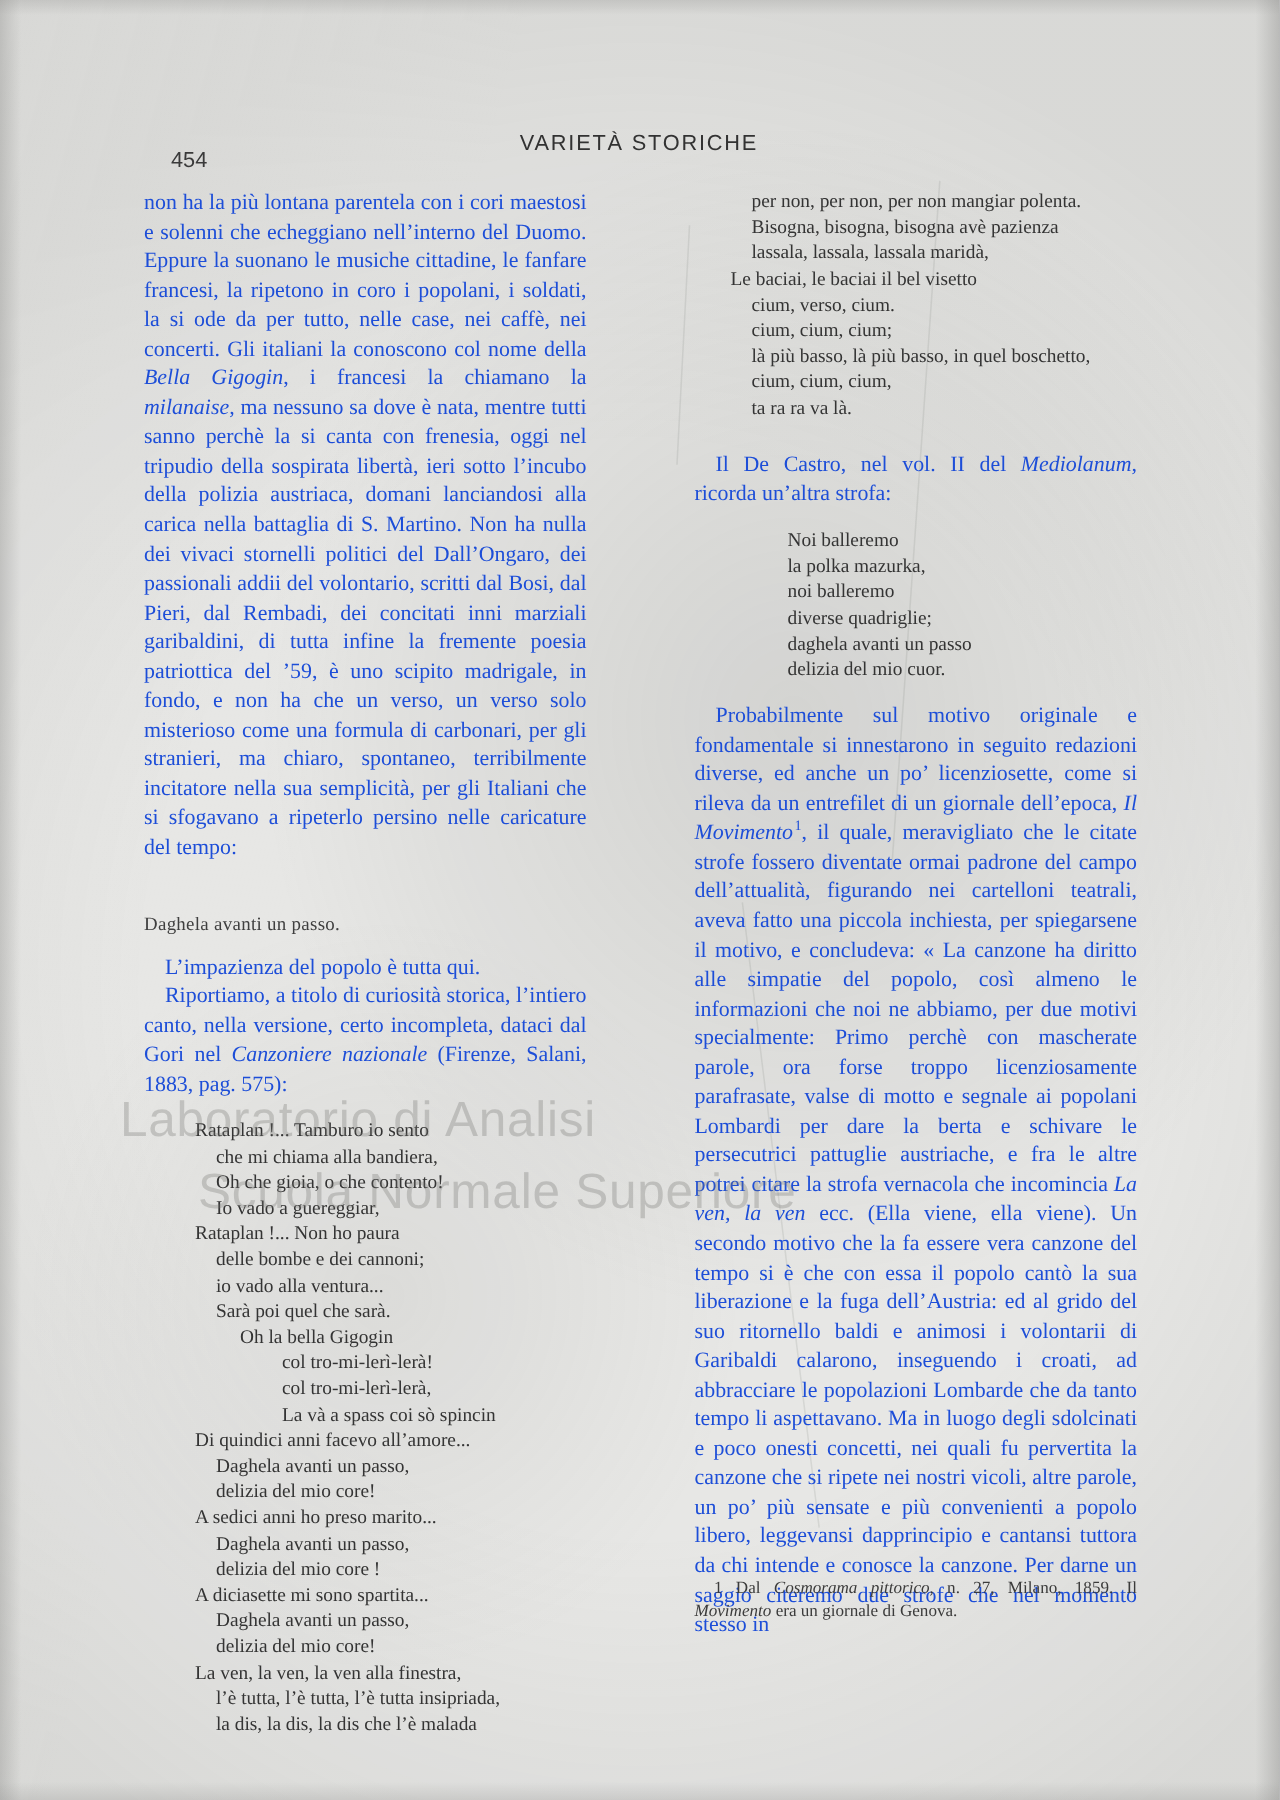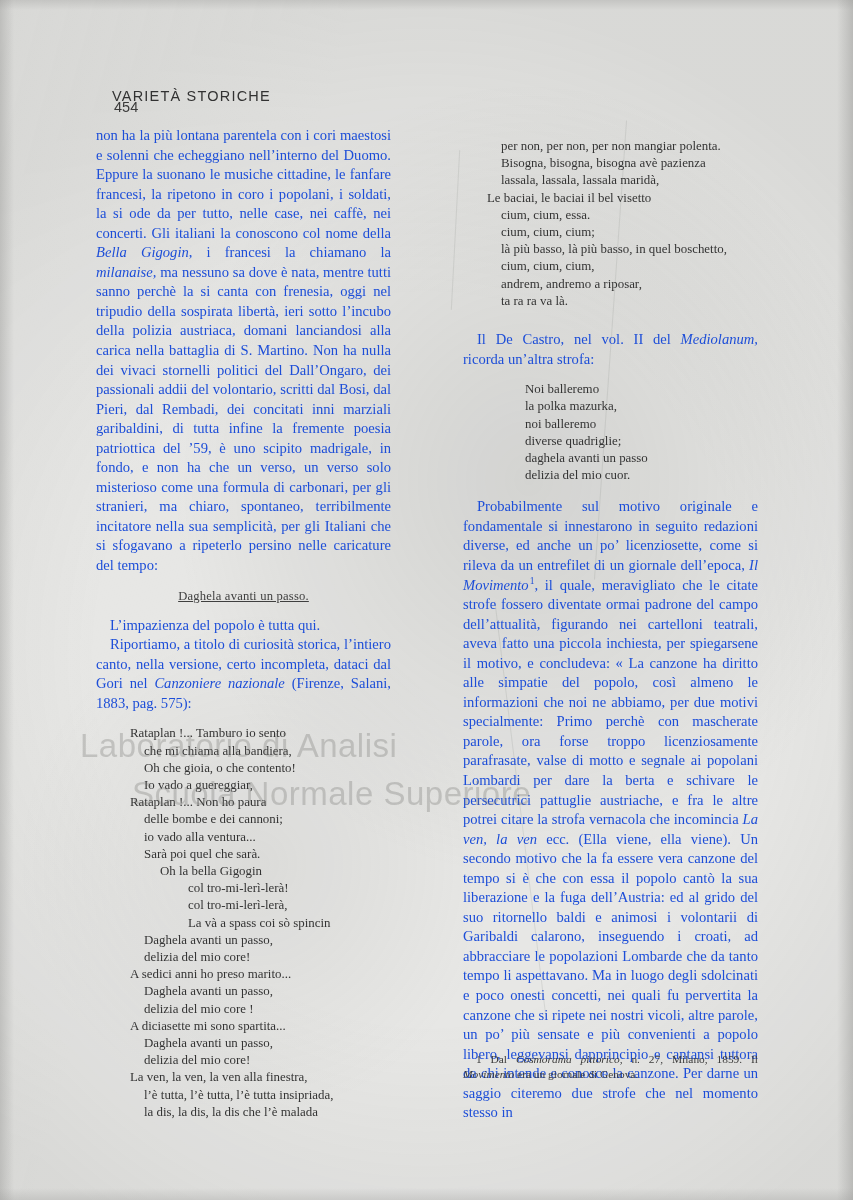--- a/index.html
+++ b/index.html
@@ -79,23 +79,24 @@
   .folio {
     position: absolute;
     left: 18px;
     top: 11px;
     font-family: Liberation Sans, sans-serif;
     font-size: 14.5px;
     color: #3a3a3a;
   }
   .running-head {
     position: absolute;
-    left: 16px;
+    left: 0;
     top: 0;
     width: 100%;
+    text-align: center;
     font-family: "Liberation Sans", sans-serif;
     font-size: 14.5px;
     letter-spacing: 1.2px;
     color: #323232;
   }
 
   
   .columns {
     position: absolute;
     left: 96px;
@@ -118,26 +119,24 @@
     text-align: justify;
     text-align-last: left;
     text-justify: inter-word;
     hyphens: none;
     color: #1d4ed8;
   }
   p.body.indent { text-indent: 14px; }
   p.body + p.body { margin-top: 0; }
 
   .caption-center {
-    margin: 13px 0 12px 0;
-    text-align: center;
+    margin: 33px 0 12px 0;
     font-size: 12.6px;
     color: #3f3f3f;
     letter-spacing: 0.2px;
-    text-decoration: underline;
   }
 
   
   .verse {
     margin: 12px 0 0 0;
     font-size: 12.9px;
     line-height: 17.2px;
     color: #343434;
   }
   .verse .vl { white-space: pre; display: block; }
@@ -212,46 +211,46 @@
           <div class="vl ind1">Oh che gioia, o che contento!</div>
           <div class="vl ind1">Io vado a guereggiar,</div>
           <div class="vl ">Rataplan !... Non ho paura</div>
           <div class="vl ind1">delle bombe e dei cannoni;</div>
           <div class="vl ind1">io vado alla ventura...</div>
           <div class="vl ind1">Sarà poi quel che sarà.</div>
           <div class="vl ind2">Oh la bella Gigogin</div>
           <div class="vl ind3">col tro-mi-lerì-lerà!</div>
           <div class="vl ind3">col tro-mi-lerì-lerà,</div>
           <div class="vl ind3">La và a spass coi sò spincin</div>
+          <div class="vl ">Di quindici anni facevo all’amore...</div>
           <div class="vl ind1">Daghela avanti un passo,</div>
           <div class="vl ind1">delizia del mio core!</div>
           <div class="vl ">A sedici anni ho preso marito...</div>
           <div class="vl ind1">Daghela avanti un passo,</div>
           <div class="vl ind1">delizia del mio core !</div>
           <div class="vl ">A diciasette mi sono spartita...</div>
           <div class="vl ind1">Daghela avanti un passo,</div>
           <div class="vl ind1">delizia del mio core!</div>
           <div class="vl ">La ven, la ven, la ven alla finestra,</div>
           <div class="vl ind1">l’è tutta, l’è tutta, l’è tutta insipriada,</div>
           <div class="vl ind1">la dis, la dis, la dis che l’è malada</div>
         </div>
     </div>
 
     <div class="col col-right">
 
-      <div class="verse verse-block-b" id="song-right" style="margin-top:12px;">
+      <div class="verse verse-block-b" id="song-right" style="margin-top:0;">
           <div class="vl ind1">per non, per non, per non mangiar polenta.</div>
           <div class="vl ind1">Bisogna, bisogna, bisogna avè pazienza</div>
           <div class="vl ind1">lassala, lassala, lassala maridà,</div>
           <div class="vl ">Le baciai, le baciai il bel visetto</div>
-          <div class="vl ind1">cium, cium, essa.</div>
+          <div class="vl ind1">cium, verso, cium.</div>
           <div class="vl ind1">cium, cium, cium;</div>
           <div class="vl ind1">là più basso, là più basso, in quel boschetto,</div>
           <div class="vl ind1">cium, cium, cium,</div>
-          <div class="vl ind1">andrem, andremo a riposar,</div>
           <div class="vl ind1">ta ra ra va là.</div>
         </div>
 
       <div class="gap-lg"></div>
 
       <p class="body indent"><span>Il De Castro, nel vol. II del </span><i>Mediolanum,</i><span> ricorda un’altra strofa:</span></p>
 
       <div class="verse verse-block-c" id="strofa-right">
           <div class="vl ">Noi balleremo</div>
           <div class="vl ">la polka mazurka,</div>

